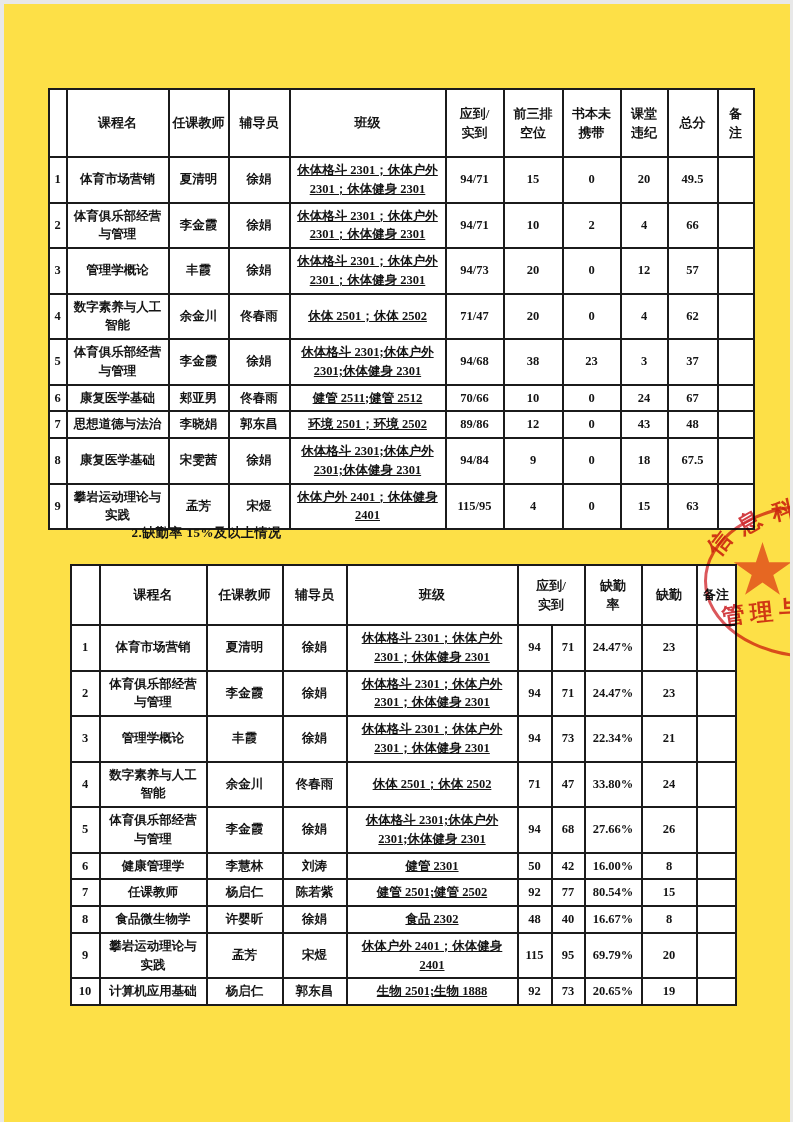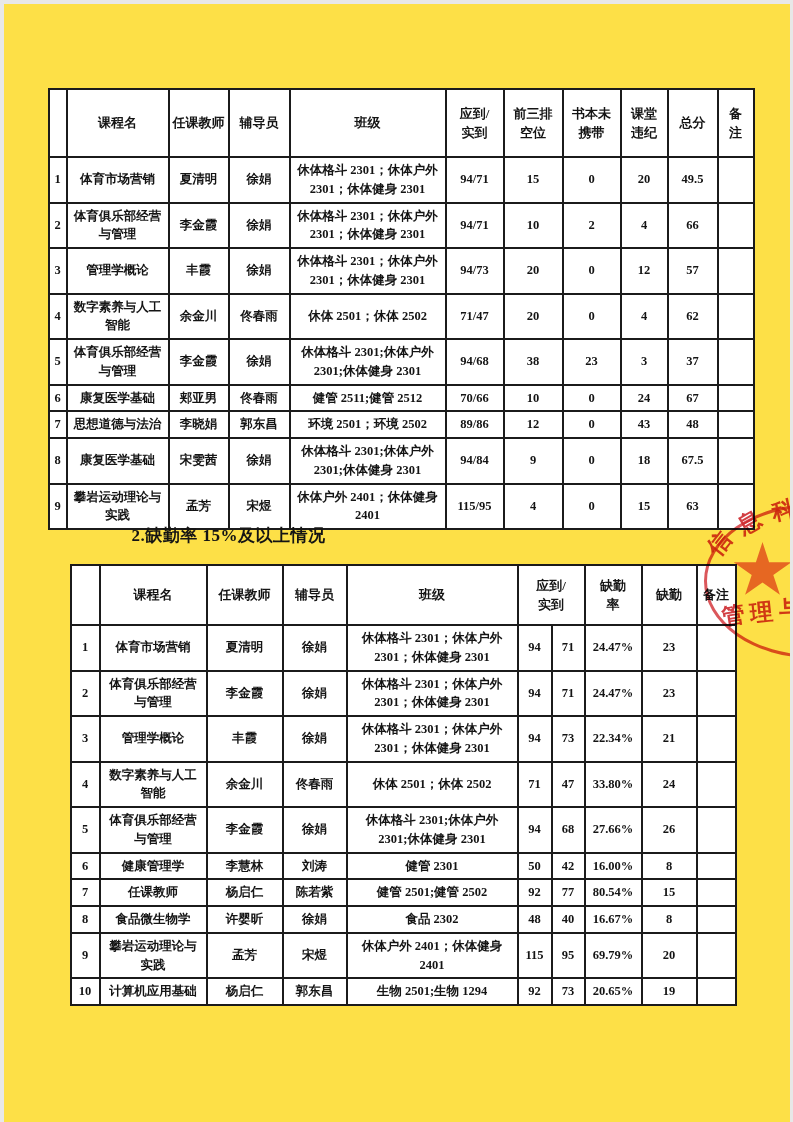--- a/index.html
+++ b/index.html
@@ -15,24 +15,24 @@
     text-align:center; vertical-align:middle;
     padding:3px 3px; line-height:1.5;
     font-size:12.5px; font-weight:600;
     overflow:hidden;
   }
   .doc-table th{ white-space:pre-line; font-weight:700; font-size:13px; }
   .t1{position:absolute; left:44px; top:84px; width:705px;}
   .t1 thead th{height:60px;}
   .t2{position:absolute; left:66px; top:560px; width:665px;}
   .t2 thead th{height:52px;}
-  .cell-classes{font-size:12px; padding:3px 2px;}
+  .cell-classes{font-size:12px; padding:3px 2px;text-decoration:underline;}
   .section-title{
     position:absolute; left:128px; top:520px;
-    font-size:17px; font-weight:700; letter-spacing:.5px;
+    font-size:13px; font-weight:700; letter-spacing:.5px;
   }
   
   .stamp{
     position:absolute; left:692px; top:486px; width:101px; height:178px;
     overflow:hidden; pointer-events:none; mix-blend-mode:multiply; z-index:5;
   }
   .stamp-ellipse{
     position:absolute; left:8px; top:14px; width:212px; height:148px;
     border:3.5px solid rgba(213,57,62,.85); border-radius:50%;
   }
@@ -367,21 +367,21 @@
     <td>69.79%</td>
     <td>20</td>
     <td></td>
   </tr>
 
   <tr>
     <td>10</td>
     <td>计算机应用基础</td>
     <td>杨启仁</td>
     <td>郭东昌</td>
-    <td class="cell-classes">生物 2501;生物 1294</td>
+    <td class="cell-classes">生物 2501;生物 1888</td>
     <td>92</td>
     <td>73</td>
     <td>20.65%</td>
     <td>19</td>
     <td></td>
   </tr>
 </tbody>
   </table>
 
   <div class="stamp">

